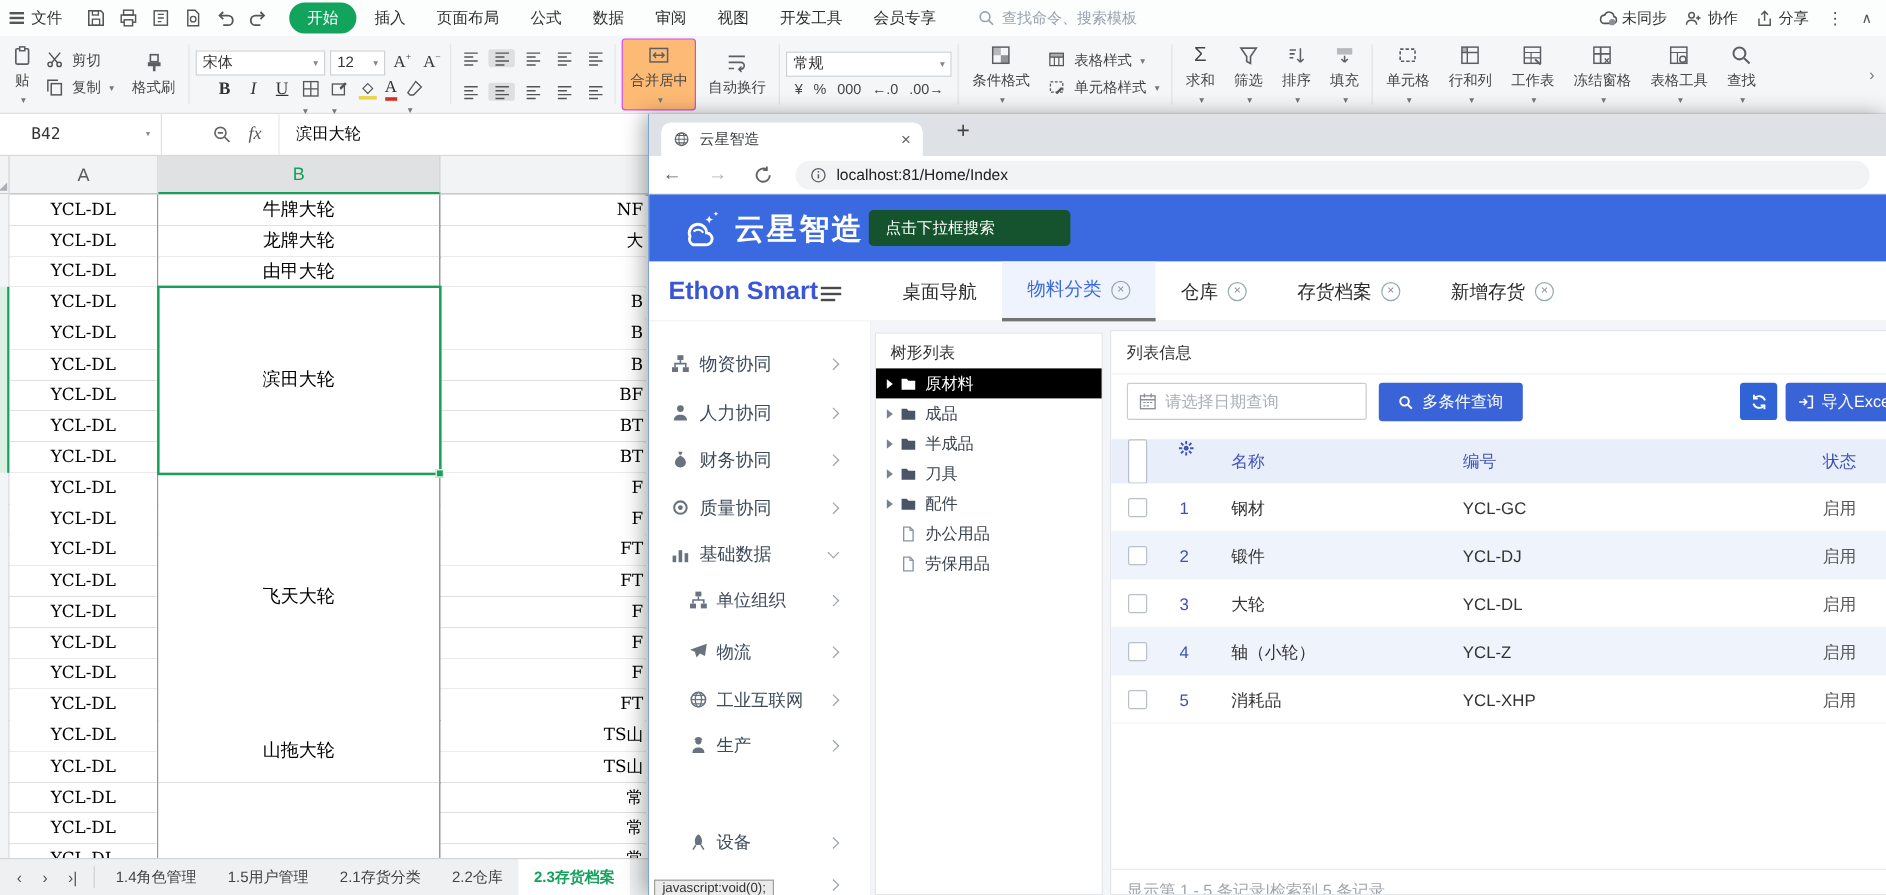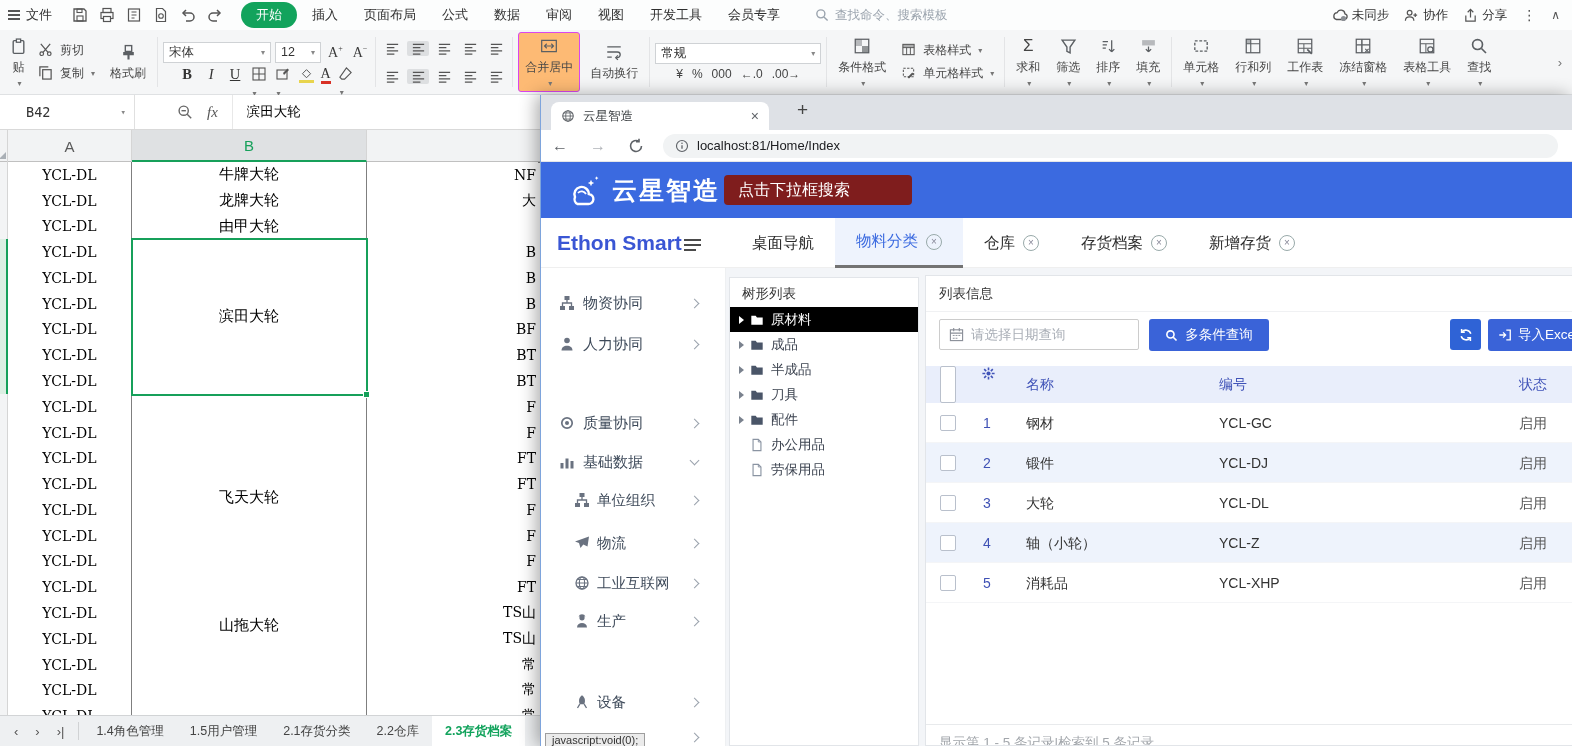--- a/index.html
+++ b/index.html
@@ -32,21 +32,21 @@
   .rb-big { display:flex; flex-direction:column; align-items:center; justify-content:center; gap:3px; padding:3px 6px; font-size:12px; color:#474747; border-radius:3px; white-space:nowrap; }
   .rb-big.hl { background:#fdba74; border:1px solid #d946ef; }
   .rb-ic { height:20px; display:flex; align-items:center; color:#5b5f63; }
   .col2 { display:flex; flex-direction:column; gap:2px; }
   .rsmall { display:flex; align-items:center; gap:5px; font-size:12px; color:#474747; padding:2px 5px; white-space:nowrap; }
   .drop::after { content:"▾"; font-size:8px; color:#777; margin-left:2px; }
   .fontbox { display:flex; flex-direction:column; gap:3px; }
   .fselrow { display:flex; align-items:center; gap:4px; }
   .fsel { border:1px solid #cfd2d5; background:#fff; height:21px; display:flex; align-items:center; justify-content:space-between; padding:0 5px; font-size:12.5px; color:#333; }
   .fsel .car { font-size:8px; color:#888; margin-left:6px; }
-  .fname { width:108px; } .fsize { width:46px; } .numsel { width:166px; }
+  .fname { width:108px; } .fsize { width:46px; } .numsel { width:138px; }
   .abig { font-size:14px; color:#3a3a3a; font-family:"Liberation Serif", serif; padding:0 3px; }
   .abig sup { font-size:8px; }
   .btnrow { display:flex; align-items:center; gap:7px; }
   .biu { font-size:14.5px; color:#333; width:17px; text-align:center; font-family:"Liberation Serif", serif; }
   .miniic { width:17px; height:17px; color:#555; }
   .redbar { display:inline-block; position:relative; font-family:"Liberation Serif", serif; font-size:14px; color:#333; }
   .redbar::after { content:""; position:absolute; left:0; right:0; bottom:-2px; height:3px; background:#d83025; }
   .yelbar::after { content:""; position:absolute; left:0; right:0; bottom:-2px; height:3px; background:#e8d44d; }
   .al-grid { display:grid; grid-template-columns:repeat(5,22px); grid-auto-rows:24px; }
   .al-cell { display:flex; align-items:center; justify-content:center; color:#555; border-radius:2px; }
@@ -103,21 +103,21 @@
   .bnav.dim { color:#b0b3b8; }
   .reloadic { width:16px; height:16px; color:#5f6368; margin:0 11px; }
   .addrbar { flex:1; height:24px; background:#f1f3f4; border-radius:12px; margin:0 14px 0 8px; display:flex; align-items:center; gap:8px; padding:0 12px; }
   .addrbar .iico { width:14px; height:14px; color:#5f6368; flex:none; }
   .urltext { font-size:13px; color:#202124; }
 
   .appheader { position:absolute; left:0; top:67px; right:0; height:56px; background:#3b6ae0; }
   .applogo { position:absolute; left:22px; top:12px; display:flex; align-items:center; gap:9px; }
   .applogo .cloud { width:40px; height:30px; }
   .logotext { color:#fff; font-size:25px; font-weight:bold; letter-spacing:2px; }
-  .appsearch { position:absolute; left:183px; top:13px; width:188px; height:30px; background:#7f1d1d; border-radius:4px; color:#fff; font-size:16px; line-height:30px; padding-left:14px; }
+  .appsearch { position:absolute; left:183px; top:13px; width:168px; height:30px; background:#14532d; border-radius:4px; color:#fff; font-size:13px; line-height:30px; padding-left:14px; }
 
   .navrow { position:absolute; left:0; top:123px; right:0; height:50px; background:#fff; border-bottom:1px solid #efefef; }
   .brand { position:absolute; left:16px; top:0; height:50px; line-height:50px; font-size:21px; font-weight:bold; color:#3a56d4; }
   .hamb2 { position:absolute; left:143px; top:21px; width:17px; height:2px; background:#4a4a4a; }
   .hamb2::before, .hamb2::after { content:""; position:absolute; left:0; height:2px; background:#4a4a4a; }
   .hamb2::before { top:5px; width:17px; } .hamb2::after { top:10px; width:12px; }
   .ntabs { position:absolute; left:190px; top:0; height:50px; display:flex; }
   .ntab { display:flex; align-items:center; gap:8px; padding:0 21px; font-size:15.5px; color:#2b2b2b; position:relative; white-space:nowrap; }
   .ntab.active { background:#eef3fd; color:#3b6ae0; border-bottom:3px solid #737373; }
   .tclose { width:16px; height:16px; border:1px solid #9aa; border-radius:50%; color:#889; font-size:10px; line-height:14px; text-align:center; }
@@ -765,20 +765,30 @@
       <div class="side-item" style="top: 56px;">
         <div class="sic">
           <svg viewBox="0 0 16 16" width="16" height="16">
             <circle cx="8" cy="4.5" r="2.8" fill="currentColor"></circle>
             <path d="M2.5 14.5c0-3.2 2.4-4.8 5.5-4.8s5.5 1.6 5.5 4.8z" fill="currentColor"></path>
           </svg>
         </div>
         <div class="slabel">人力协同</div>
         <div class="chev"></div>
       </div>
+      <div class="side-item" style="top: 95px;">
+        <div class="sic">
+          <svg viewBox="0 0 16 16" width="16" height="16">
+            <path d="M6.2 1.5h3.6L8.8 4H7.2z" fill="currentColor"></path>
+            <path d="M8 4.5c-3.2 1.8-4.5 3.6-4.5 5.8 0 2.7 1.8 4.2 4.5 4.2s4.5-1.5 4.5-4.2c0-2.2-1.3-4-4.5-5.8z" fill="currentColor"></path>
+          </svg>
+        </div>
+        <div class="slabel">财务协同</div>
+        <div class="chev"></div>
+      </div>
       <div class="side-item" style="top: 135px;">
         <div class="sic">
           <svg viewBox="0 0 16 16" width="16" height="16">
             <circle cx="8" cy="8" r="5.2" fill="none" stroke="currentColor" stroke-width="1.7"></circle>
             <circle cx="8" cy="8" r="2" fill="currentColor"></circle>
           </svg>
         </div>
         <div class="slabel">质量协同</div>
         <div class="chev"></div>
       </div>

